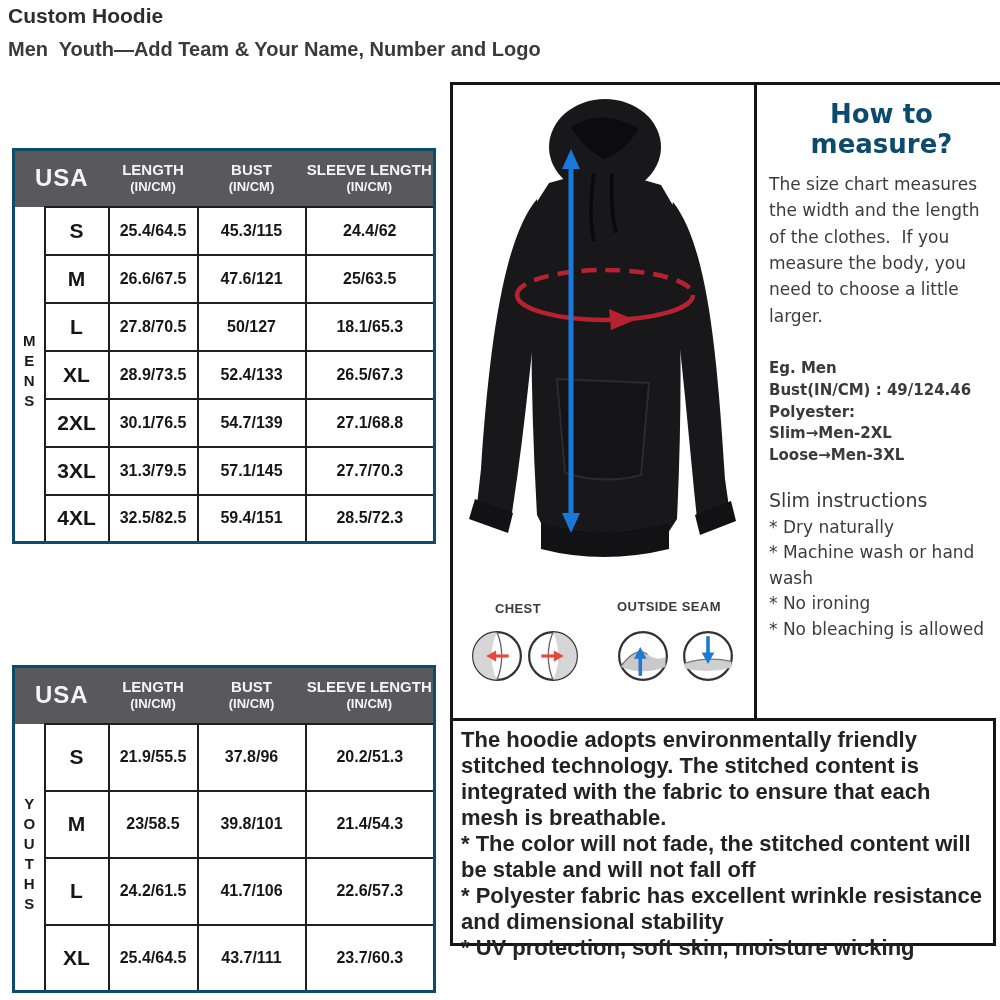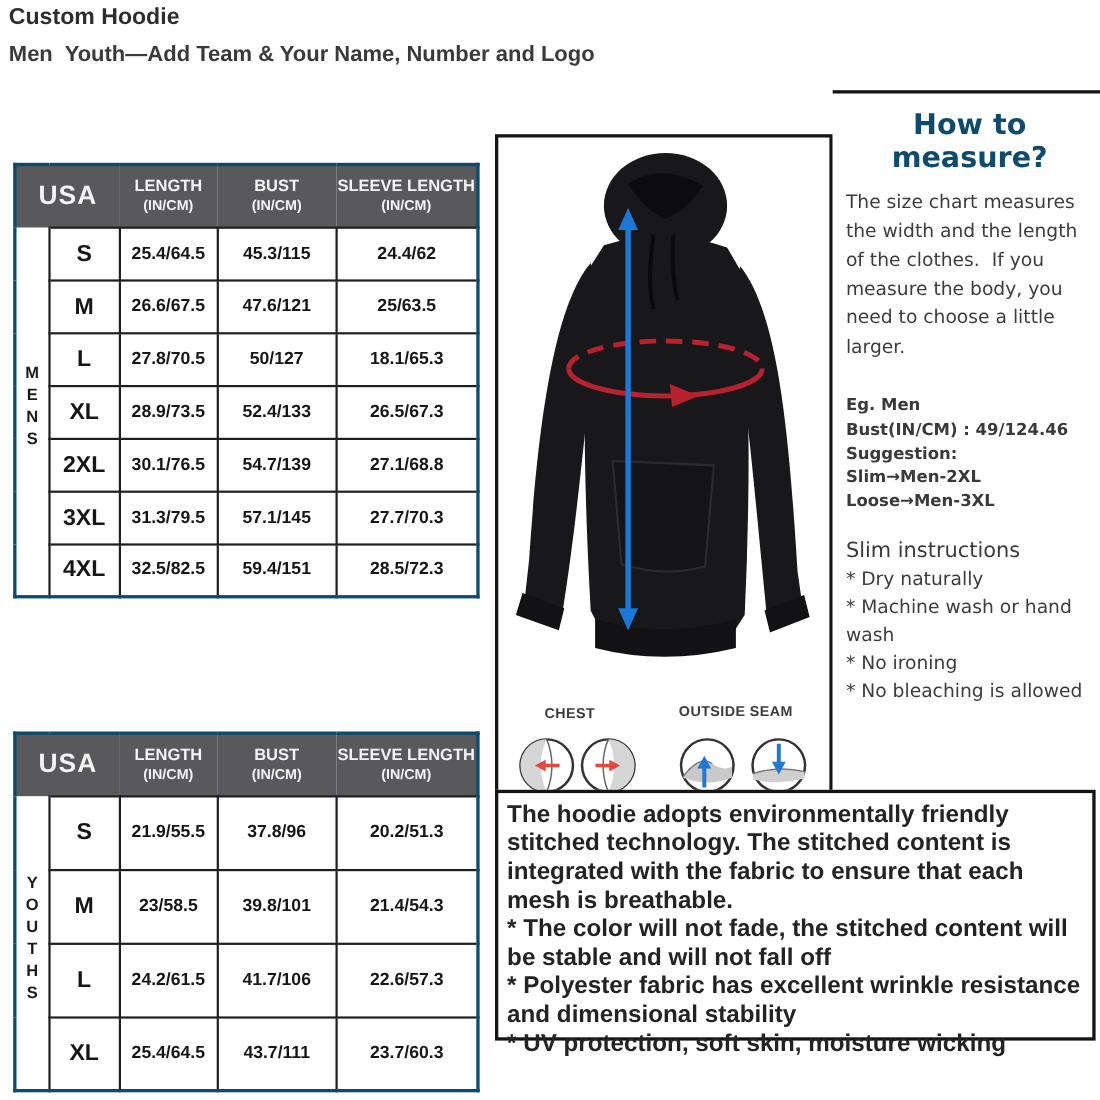--- a/index.html
+++ b/index.html
@@ -36,21 +36,21 @@
   .youths-tbl td { height:67px; }
   td.sz { font-size:21px; }
   td.grp { border:none; border-right:2px solid #1f1f1f; background:#fff; }
   .vtext {
     writing-mode:vertical-lr; text-orientation:upright;
     font-weight:700; font-size:15px; letter-spacing:3px; color:#1b1b1b;
     display:inline-block;
   }
 
   
-  .center-panel { left:450px; top:82px; width:307px; height:812px; border:3px solid #141414; background:#fff;margin-top:40px; }
+  .center-panel { left:450px; top:82px; width:307px; height:812px; border:3px solid #141414; background:#fff; }
   .hoodie-svg { position:absolute; left:0px; top:2px; }
   .diagram-label {
     position:absolute; font-size:13px; font-weight:700; color:#3b3b3b;
     letter-spacing:.4px; text-align:center;
   }
   .chest-label { left:18px;  top:516px; width:94px; }
   .seam-label  { left:146px; top:514px; width:140px; }
   .m-icon { position:absolute; width:54px; height:54px; }
   .icon-1 { left:17px;  top:544px; }
   .icon-2 { left:73px;  top:544px; }
@@ -257,21 +257,21 @@
       <polygon points="30,39 23,26 37,26" fill="#1f79d2"></polygon>
     </svg>
   </div>
 
   <div class="abs right-panel">
     <div class="measure-heading">How to measure?</div>
     <div class="measure-body keep-spaces">The size chart measures the width and the length of the clothes.  If you measure the body, you need to choose a little larger.</div>
     <div class="measure-example">
       <div>Eg. Men</div>
       <div>Bust(IN/CM) : 49/124.46</div>
-      <div>Suggestion:</div>
+      <div>Polyester:</div>
       <div>Slim→Men-2XL</div>
       <div>Loose→Men-3XL</div>
     </div>
     <div class="care-heading">Slim instructions</div>
     <div class="care-list">
       <div>* Dry naturally</div>
       <div>* Machine wash or hand wash</div>
       <div>* No ironing</div>
       <div>* No bleaching is allowed</div>
     </div>

